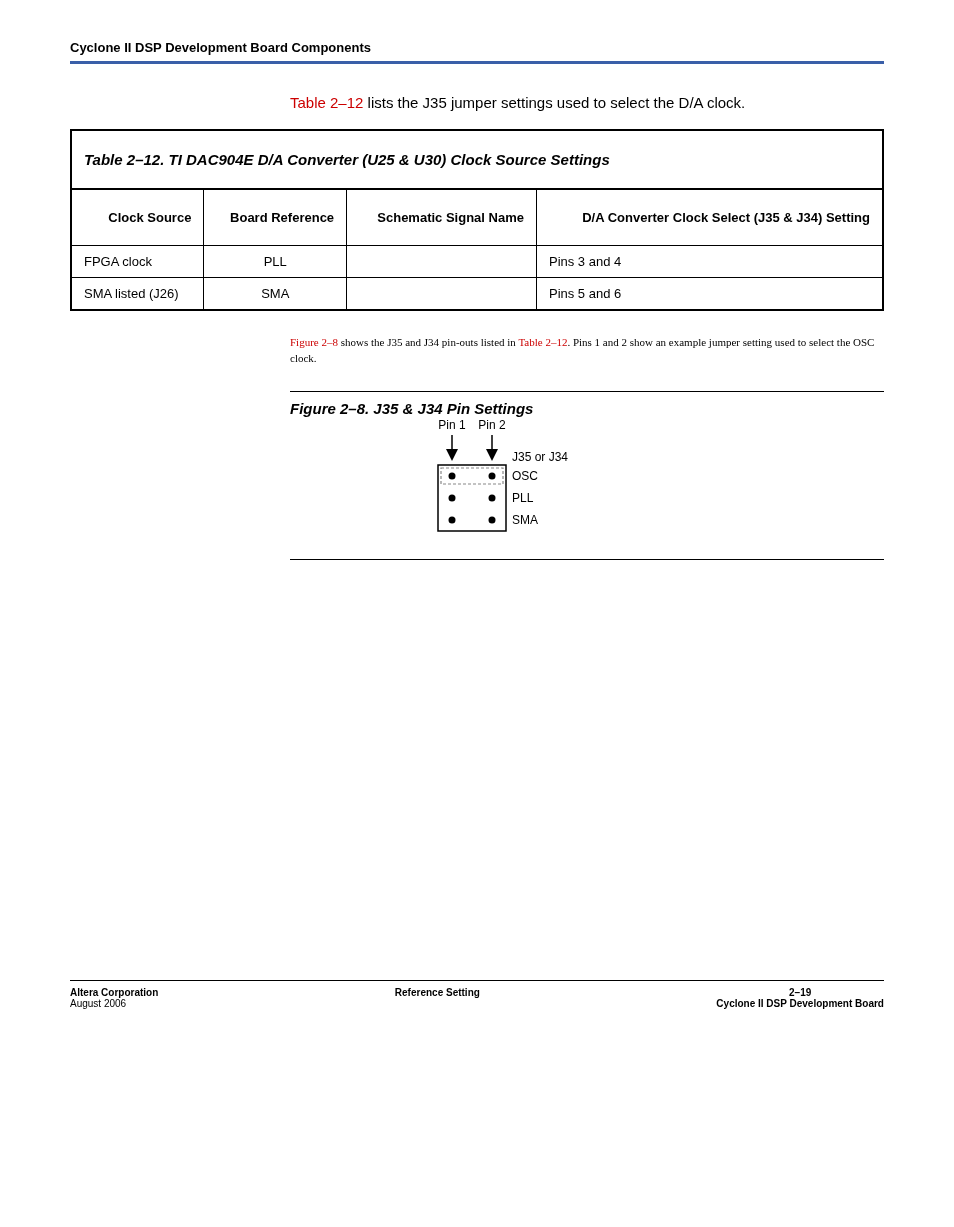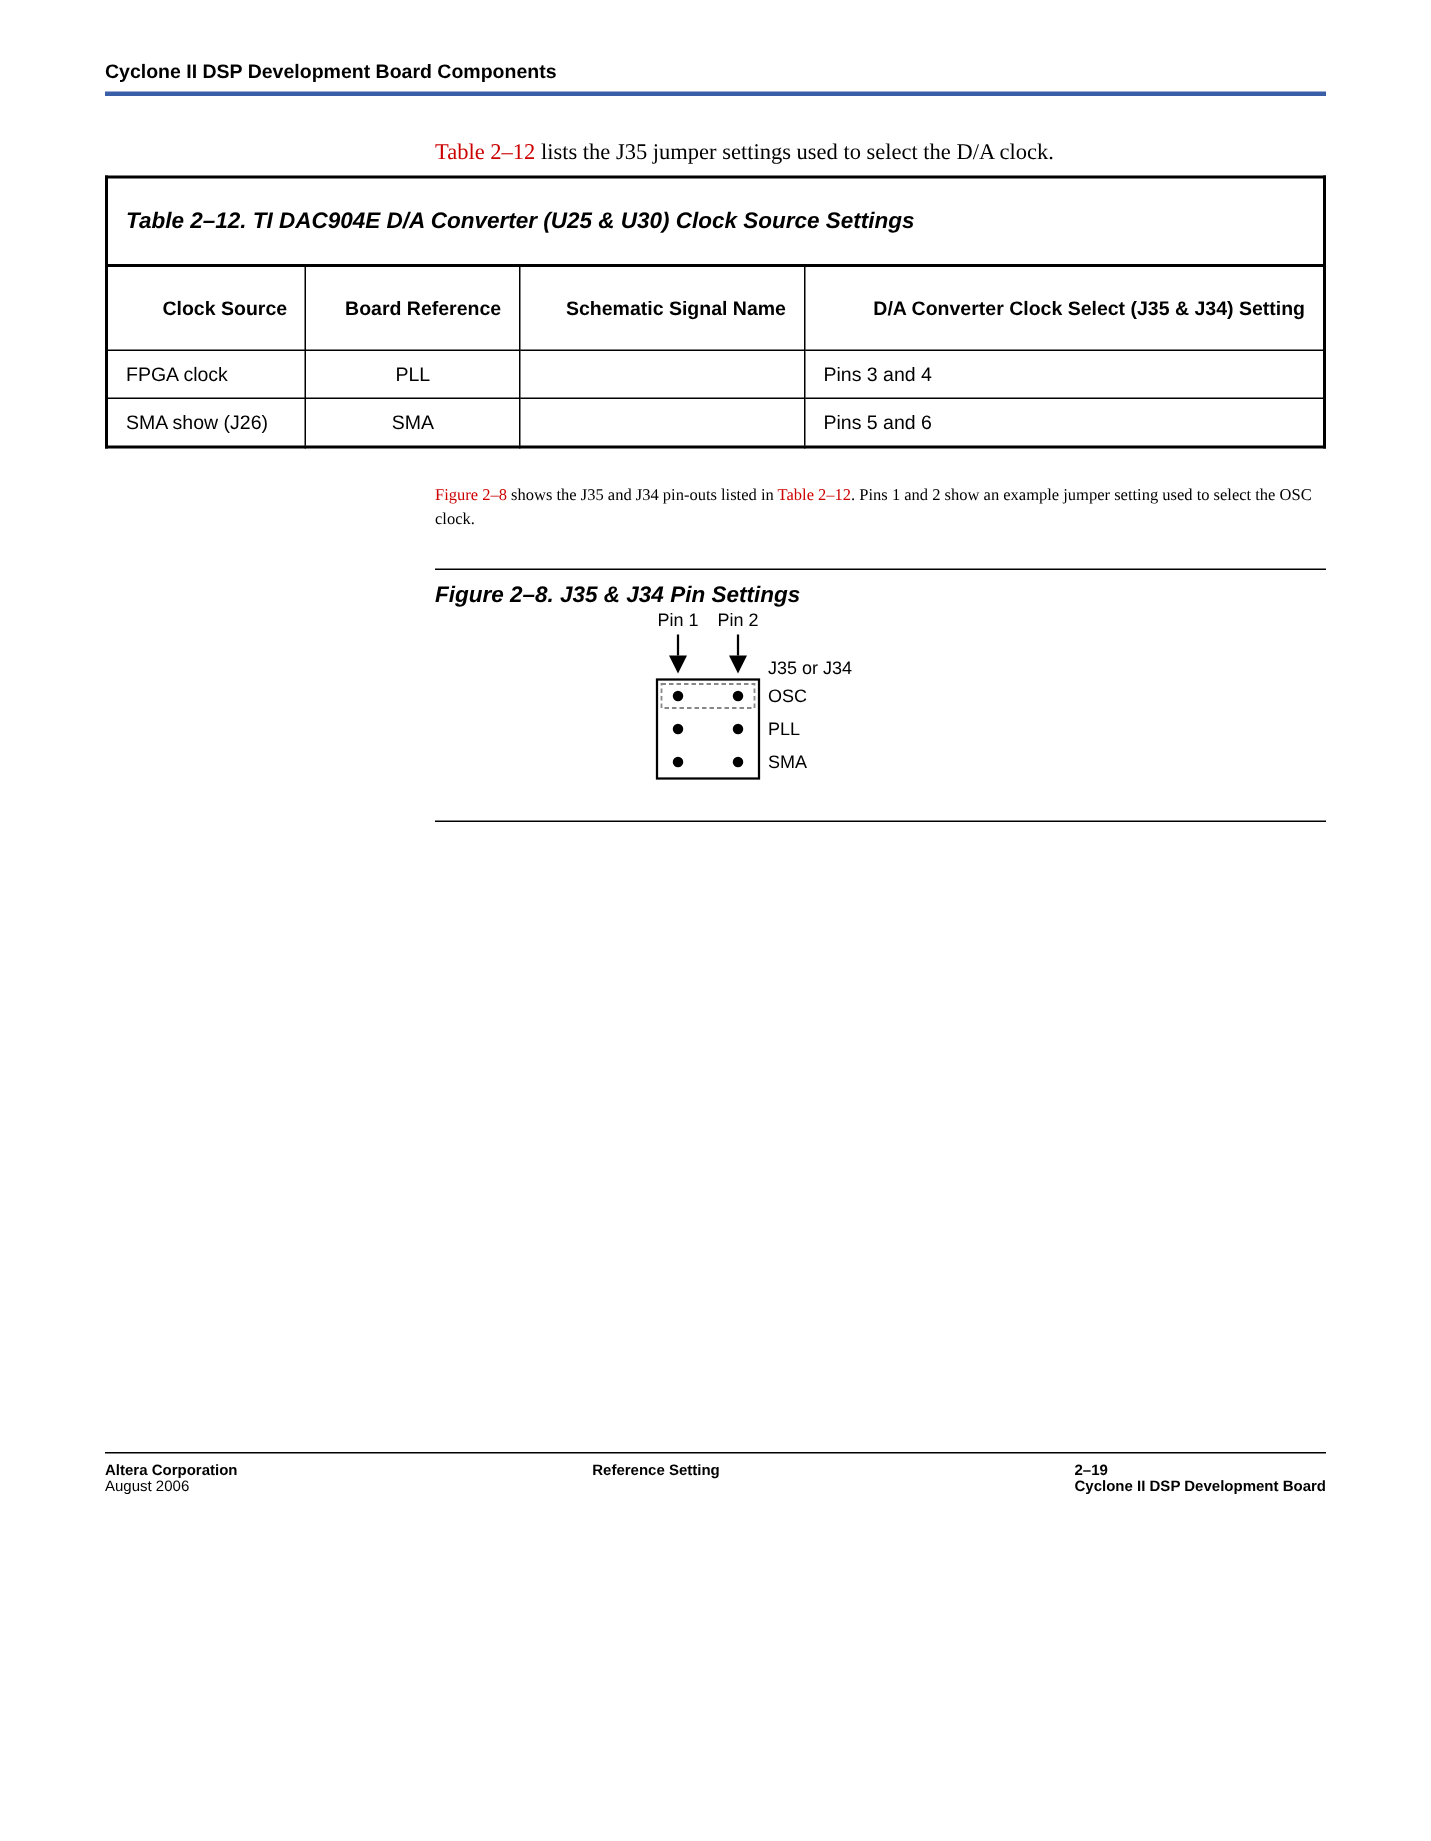--- a/index.html
+++ b/index.html
@@ -1,39 +1,39 @@
 <!DOCTYPE html>
 <html><head>
 <meta charset="utf-8">
 <style>
 *{box-sizing:border-box;margin:0;padding:0}
 body{font-family:Arial,Helvetica,sans-serif;background:#fff;color:#000;width:954px;margin:0 auto;padding:40px 70px 30px}
 .hdr{margin-bottom:8px}
 .hdr-title{font-size:13px;font-weight:bold}
 .hdr-rule{border:none;border-top:3px solid #3a5fa8;margin-top:6px}
-.intro{font-family:Liberation Serif, serif;font-size:15px;margin:30px 0 6px 220px}
+.intro{font-family:Liberation Sans, sans-serif;font-size:15px;margin:30px 0 18px 220px}
 .intro .tlink{color:#c00}
 .tbl{width:100%;border:2px solid #000;border-collapse:collapse;font-size:13px}
 .tbl caption{text-align:left;font-style:italic;font-weight:bold;font-size:15px;padding:20px 12px;border:2px solid #000;border-bottom:none}
 .tbl th{font-weight:bold;text-align:right;padding:20px 12px;border:1px solid #000}
 .tbl td{padding:8px 12px;border:1px solid #000;vertical-align:top}
 .tbl td.c{text-align:center}
 .tbl td.sig{text-align:right;padding-right:40px}
 .para{font-family:'Palatino Linotype','Book Antiqua',Palatino,serif;font-size:11px;margin:24px 0 24px 220px;line-height:1.45}
 .para .flink,.para .tlink{color:#c00}
 .figblock{margin:20px 0 0 220px}
 .figrule{border:none;border-top:1px solid #000;margin-bottom:8px}
 .figtitle{font-style:italic;font-weight:bold;font-size:15px;}
 .figsvg{display:block;margin-left:140px}
 .ftr{position:relative;margin-top:420px}
 .ftr-rule{border:none;border-top:1px solid #000;margin-bottom:6px}
 .ftr-row{display:flex;justify-content:space-between;font-size:10px}
 .ftr-row .l{text-align:left}
 .ftr-row .c{text-align:center;font-weight:bold}
-.ftr-row .r{text-align:left;font-weight:bold}
+.ftr-row .r{text-align:center;font-weight:bold}
 .ftr-row .l2{font-weight:normal}
 .ftr-row .r2{font-weight:bold}
 </style>
 </head>
 <body>
 
 <div class="hdr">
   <div class="hdr-title">Cyclone II DSP Development Board Components</div>
   <hr class="hdr-rule">
 </div>
@@ -53,21 +53,21 @@
     </tr>
   </thead>
   <tbody>
     <tr>
       <td>FPGA clock</td>
       <td class="c">PLL</td>
       <td></td>
       <td>Pins 3 and 4</td>
     </tr>
     <tr>
-      <td>SMA show (J26)</td>
+      <td>SMA listed (J26)</td>
       <td class="c">SMA</td>
       <td></td>
       <td>Pins 5 and 6</td>
     </tr>
   </tbody>
 </table>
 
 <p class="para">
   <span class="flink">Figure 2–8</span><span> shows the J35 and J34 pin-outs listed in </span><span class="tlink">Table 2–12</span><span>. Pins 1 and 2 show an example jumper setting used to select the OSC clock.</span>
 </p>

